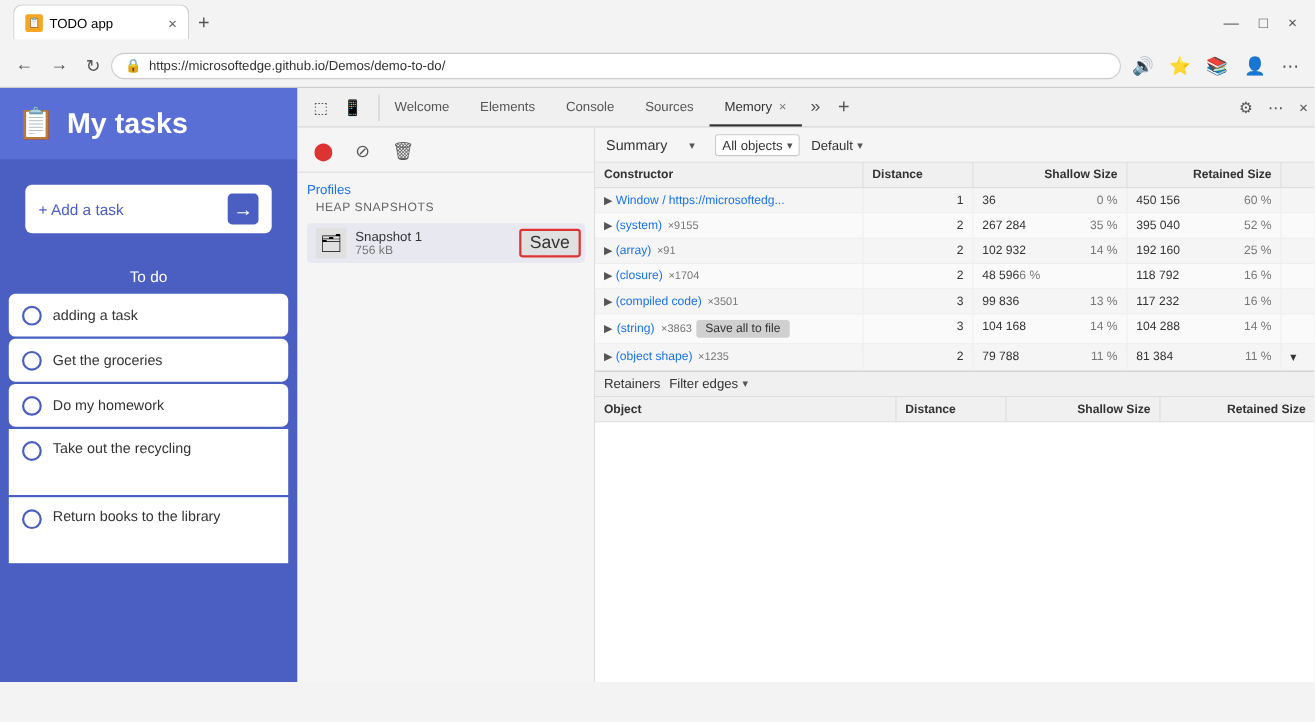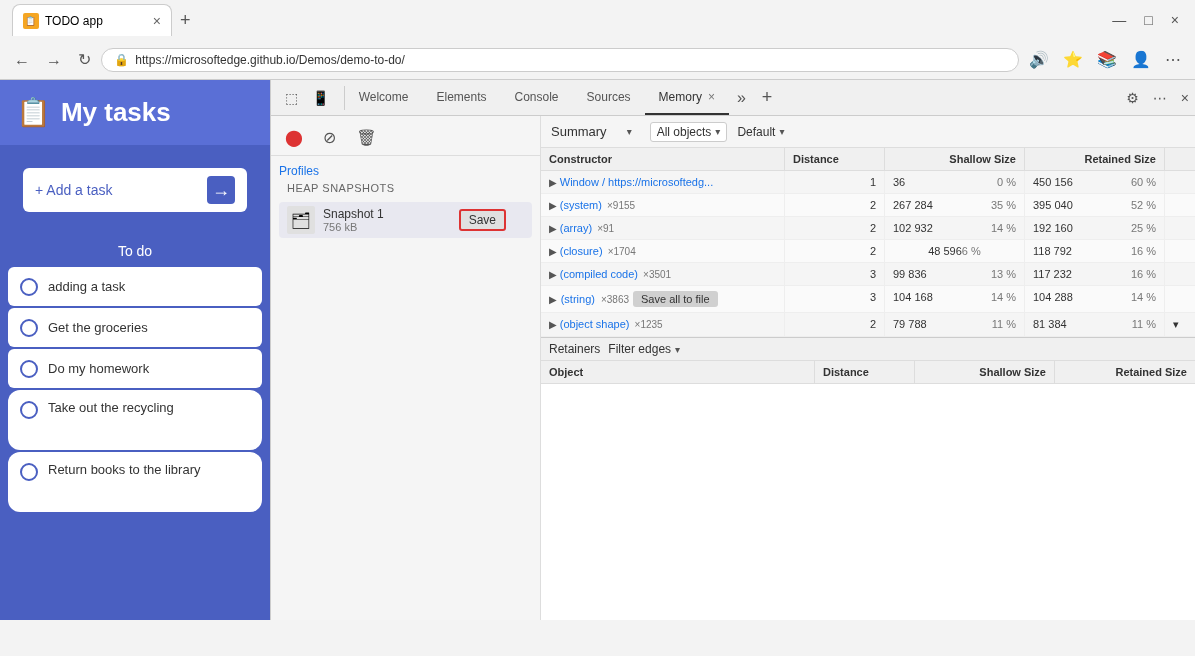--- a/index.html
+++ b/index.html
@@ -24,42 +24,42 @@
     .todo-app { width: 270px; background: #4a5fc1; flex-shrink: 0; display: flex; flex-direction: column; }
     .todo-header { background: #5a6fd6; padding: 16px; display: flex; align-items: center; gap: 10px; }
     .todo-header-icon { font-size: 28px; }
     .todo-header-title { color: white; font-size: 26px; font-weight: bold; }
     .todo-add { margin: 23px; background: white; border-radius: 6px; display: flex; align-items: center; padding: 8px 12px; gap: 8px; cursor: pointer; }
     .todo-add-text { color: #4a5fc1; font-size: 14px; flex: 1; }
     .todo-add-btn { background: #4a5fc1; color: white; border-radius: 4px; width: 28px; height: 28px; display: flex; align-items: center; justify-content: center; font-size: 18px; }
     .todo-section-label { color: white; text-align: center; padding: 8px; font-size: 14px; }
     .todo-list { display: flex; flex-direction: column; gap: 2px; padding: 0 8px; }
     .todo-item { background: white; border-radius: 6px; padding: 10px 12px; display: flex; align-items: center; gap: 10px; cursor: pointer; }
-    .todo-item-tall { background: white; border-radius: 12px; padding: 10px 12px; display: flex; align-items: flex-start; gap: 10px; cursor: pointer; min-height: 60px; }
+    .todo-item-tall { background: white; border-radius: 0; padding: 10px 12px; display: flex; align-items: flex-start; gap: 10px; cursor: pointer; min-height: 60px; }
     .todo-checkbox { width: 18px; height: 18px; border: 2px solid #4a5fc1; border-radius: 50%; flex-shrink: 0; background: white; margin-top: 1px; }
     .todo-item-text { font-size: 13px; color: #333; }
 
     
     .devtools { flex: 1; background: #f5f5f5; display: flex; flex-direction: column; border-left: 1px solid #ccc; }
     .dt-icon { background: none; border: none; cursor: pointer; font-size: 14px; padding: 4px 6px; border-radius: 4px; color: #555; }
     .dt-tab { padding: 0 14px; height: 35px; display: flex; align-items: center; font-size: 12px; color: #555; cursor: pointer; border-bottom: 2px solid transparent; white-space: nowrap; }
     .dt-tab.active-memory { color: #333; border-bottom: 2px solid #333; }
     .dt-tab-close { font-size: 12px; margin-left: 6px; color: #777; }
     .dt-tab-more { padding: 0 8px; font-size: 16px; color: #555; cursor: pointer; }
     .dt-tab-add { padding: 0 8px; font-size: 18px; color: #555; cursor: pointer; }
     .action-icon { background: none; border: none; cursor: pointer; font-size: 16px; padding: 4px 6px; border-radius: 4px; color: #555; }
     .action-icon.record { color: #d33; }
     .action-icon.clear { color: #555; }
     .profiles-section { padding: 8px 8px 4px 8px; font-size: 12px; color: #1a73e8; cursor: pointer; }
     .heap-snapshots { padding: 0 8px 4px 16px; font-size: 11px; color: #666; text-transform: uppercase; letter-spacing: 0.5px; }
     .snapshot-item { display: flex; align-items: center; gap: 8px; padding: 4px 8px; background: #e8e8f0; border-radius: 4px; margin: 4px 8px; cursor: pointer; position: relative; }
     .snapshot-icon { width: 28px; height: 28px; background: #e0e0e0; border-radius: 2px; display: flex; align-items: center; justify-content: center; font-size: 16px; }
     .snapshot-name { font-size: 12px; color: #333; font-weight: 500; }
     .snapshot-size { font-size: 11px; color: #777; }
-    .save-btn { position: absolute; right: 26px; background: #e0e0e0; border: 2px solid #d33; border-radius: 3px; padding: 2px 8px; font-size: 12px; cursor: pointer; color: #333; }
+    .save-btn { position: absolute; right: 4px; background: #e0e0e0; border: 2px solid #d33; border-radius: 3px; padding: 2px 8px; font-size: 16px; cursor: pointer; color: #333; }
     .save-all-btn { background: #d0d0d0; border: none; border-radius: 3px; padding: 2px 8px; font-size: 11px; cursor: pointer; color: #333; display: inline-block; }
 
     
     .memory-main { flex: 1; display: flex; flex-direction: column; }
     .memory-toolbar { display: flex; align-items: center; background: #f5f5f5; border-bottom: 1px solid #ddd; height: 32px; }
     .mem-summary { display: flex; align-items: center; padding: 0 10px; gap: 20px; font-size: 13px; color: #333; font-weight: 500; cursor: pointer; }
     .dropdown-arrow { font-size: 10px; color: #555; }
     .class-filter { flex: 1; padding: 0 8px; }
     .class-filter input { width: 100%; border: none; background: transparent; font-size: 12px; outline: none; color: #333; }
     .mem-filter-right { display: flex; align-items: center; gap: 4px; padding: 0 8px; }
@@ -300,21 +300,21 @@
             <div class="td"></div>
           </div>
 
           <div class="table-row" style="background:#fafafa;">
             <div class="td">
               <span class="expand-arrow">▶</span>
               <span class="constructor-name">(closure)</span>
               <span class="constructor-count">×1704</span>
             </div>
             <div class="td num">2</div>
-            <div class="td" style="display:flex;justify-content:center;">
+            <div class="td" style="display:flex;justify-content:flex-start;">
                 <span>48 596</span>
                 <span style="color:#777;">6 %</span>
               </div>
             <div class="td" style="display:flex;justify-content:space-between;">
                 <span>118 792</span>
                 <span style="color:#777;">16 %</span>
               </div>
             <div class="td"></div>
           </div>
 

